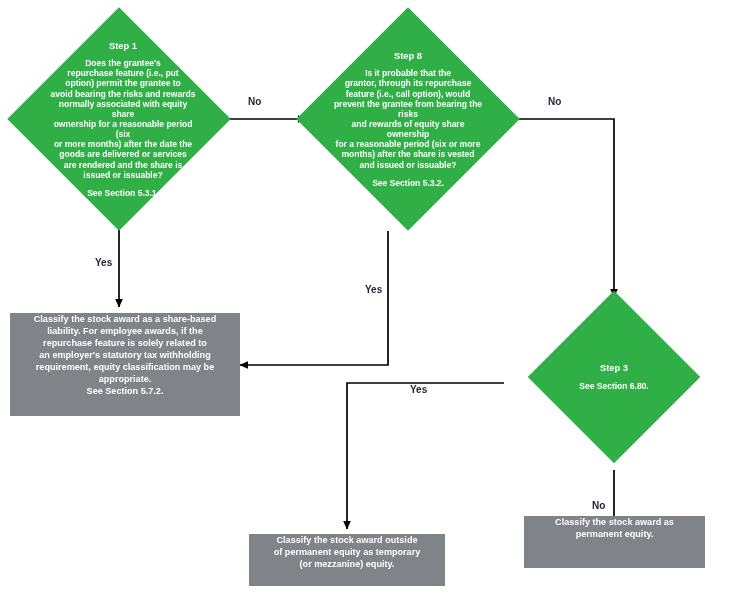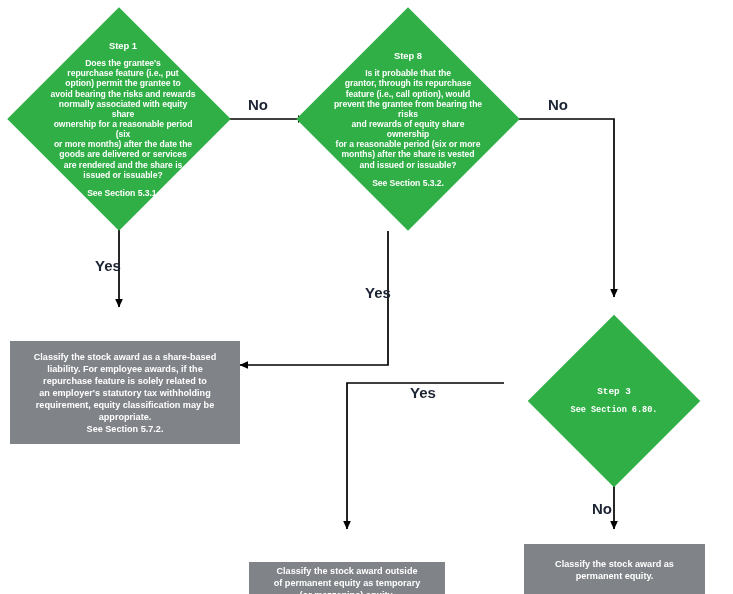--- a/index.html
+++ b/index.html
@@ -66,32 +66,31 @@
   }
   .rectbox {
     position: absolute;
     background: #808388;
     color: #ffffff;
     font-weight: bold;
     font-size: 9.1px;
     line-height: 1.32;
     text-align: center;
     display: flex;
-    align-items: center;
+    align-items: flex-start;
     justify-content: center;
-    margin-top: 28px;
   }
   .rectbox .btext {
     white-space: pre-line;
     padding: 0 6px;
   }
   .edge-label {
     position: absolute;
     color: #1c2433;
-    font-size: 15px;
+    font-size: 10px;
     font-weight: bold;
     font-family: "Liberation Sans", sans-serif;
     white-space: nowrap;
     background: transparent;
     z-index: 3;
   }
 </style>
 </head>
 <body>
 
@@ -168,39 +167,39 @@
 feature (i.e., call option), would
 prevent the grantee from bearing the risks
 and rewards of equity share ownership
 for a reasonable period (six or more
 months) after the share is vested
 and issued or issuable?</span>
       <span class="ref">See Section 5.3.2.</span>
     </div>
   </div>
 
-  <div class="diamond" style="left:553px; top:340px; width:122px; height:122px;font-family:Liberation Mono, monospace;">
+  <div class="diamond" style="left:553px; top:316px; width:122px; height:122px;">
     <div class="shape"></div>
     <div class="dlabel" style="width:208px;">
       <span class="step-title">Step 3</span>
       <span class="ref">See Section 6.80.</span>
     </div>
   </div>
 
   <div class="rectbox" style="left:10px; top:313px; width:230px; height:103px;">
     <span class="btext">Classify the stock award as a share-based
 liability. For employee awards, if the
 repurchase feature is solely related to
 an employer's statutory tax withholding
 requirement, equity classification may be
 appropriate.
 See Section 5.7.2.</span>
   </div>
 
-  <div class="rectbox" style="left:249px; top:534px; width:196px; height:42px;">
+  <div class="rectbox" style="left:249px; top:534px; width:196px; height:52px;">
     <span class="btext">Classify the stock award outside
 of permanent equity as temporary
 (or mezzanine) equity.</span>
   </div>
 
   <div class="rectbox" style="left:524px; top:516px; width:181px; height:52px;">
     <span class="btext">Classify the stock award as
 permanent equity.</span>
   </div>
 

